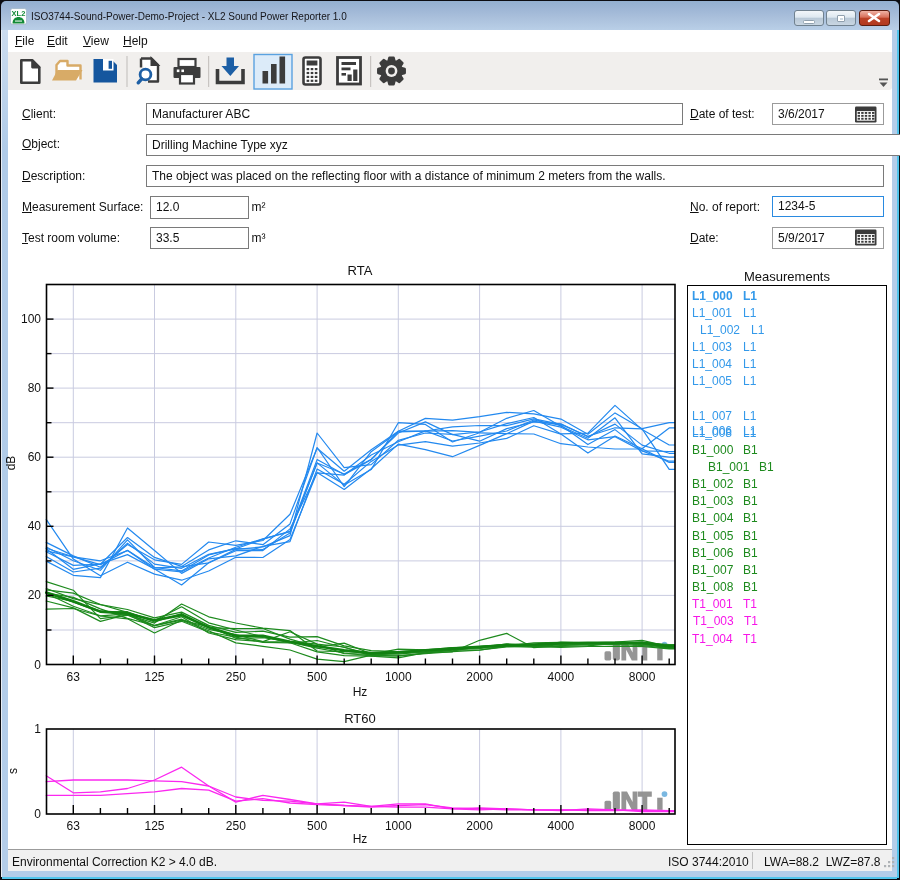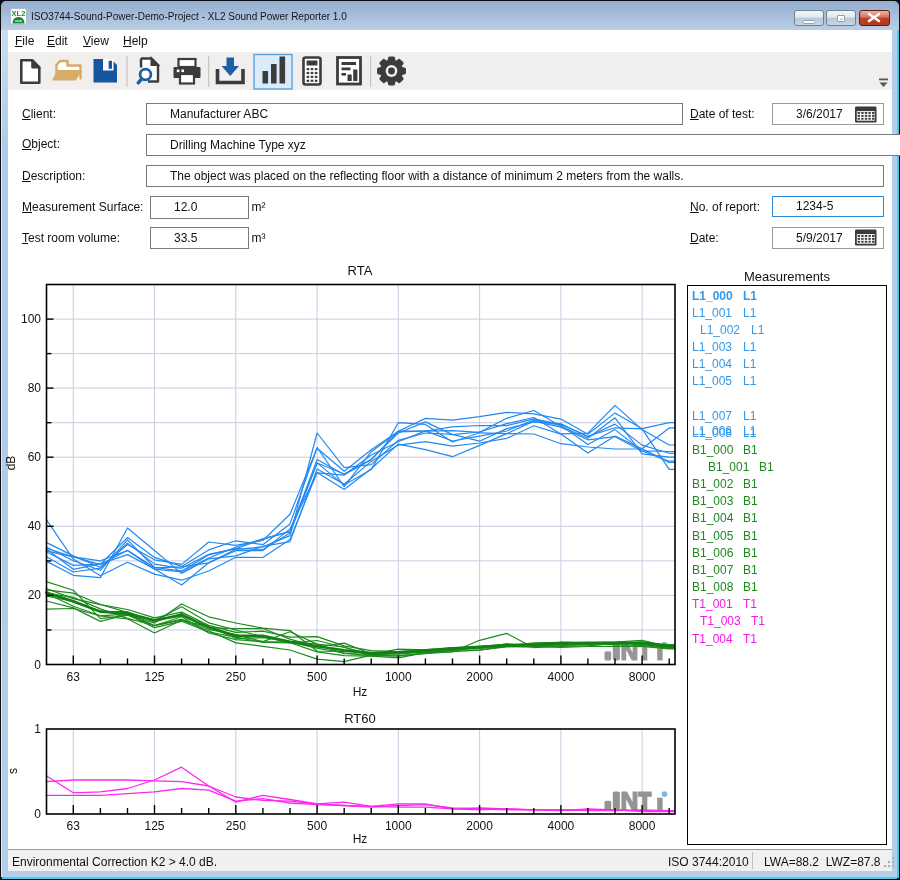--- a/index.html
+++ b/index.html
@@ -1,17 +1,17 @@
 <!DOCTYPE html>
 <html><head><meta charset="utf-8"><style>
 *{margin:0;padding:0;box-sizing:border-box}
 body{width:900px;height:880px;position:relative;font-family:"Liberation Sans",sans-serif;background:#0c0c12;overflow:hidden}
 .abs{position:absolute}
 .lbl{position:absolute;font-size:12px;color:#111;white-space:nowrap}
-.inp{position:absolute;background:#fff;border:1px solid #7a7a7a;font-size:12px;color:#111;padding-left:23px;display:flex;align-items:center;white-space:nowrap}
+.inp{position:absolute;background:#fff;border:1px solid #7a7a7a;font-size:12px;color:#111;padding-left:5px;display:flex;align-items:center;white-space:nowrap}
 </style></head><body>
 
 <div class="abs" style="left:1px;top:1px;width:898px;height:29px;border-radius:5px 5px 0 0;background:linear-gradient(180deg,#93afd0 0%,#9db5d5 25%,#a9bfdb 55%,#b9cfe7 100%)"></div>
 <div class="abs" style="left:1px;top:30px;width:1px;height:847px;background:#e8eef5"></div>
 <div class="abs" style="left:2px;top:30px;width:6px;height:847px;background:linear-gradient(180deg,#ccdcef 0%,#b0cbe8 120px,#b4cde9 100%)"></div>
 <div class="abs" style="left:892px;top:30px;width:5px;height:847px;background:#b4cde9"></div>
 <div class="abs" style="left:897px;top:30px;width:2px;height:848px;background:#52c5ec"></div>
 <div class="abs" style="left:2px;top:871px;width:895px;height:6px;background:#b4cde9"></div>
 <div class="abs" style="left:2px;top:877px;width:895px;height:2px;background:#52c5ec"></div>
 
@@ -137,21 +137,21 @@
         <span style="position:absolute;left:56px;color:#1d8a1d">B1</span>
       </div>
       <div style="position:absolute;left:0;top:291.5px;height:17.15px;width:100%;">
         <span style="position:absolute;left:5px;color:#1d8a1d">B1_008</span>
         <span style="position:absolute;left:56px;color:#1d8a1d">B1</span>
       </div>
       <div style="position:absolute;left:0;top:308.7px;height:17.15px;width:100%;">
         <span style="position:absolute;left:5px;color:#f715e8">T1_001</span>
         <span style="position:absolute;left:56px;color:#f715e8">T1</span>
       </div>
-      <div style="position:absolute;left:8px;top:325.8px;height:17.15px;width:100%;">
+      <div style="position:absolute;left:1px;top:325.8px;height:17.15px;width:100%;">
         <span style="position:absolute;left:5px;color:#f715e8">T1_003</span>
         <span style="position:absolute;left:56px;color:#f715e8">T1</span>
       </div>
       <div style="position:absolute;left:0;top:343.0px;height:17.15px;width:100%;">
         <span style="position:absolute;left:5px;color:#f715e8">T1_004</span>
         <span style="position:absolute;left:56px;color:#f715e8">T1</span>
       </div>
     </div>
   </div>
 

